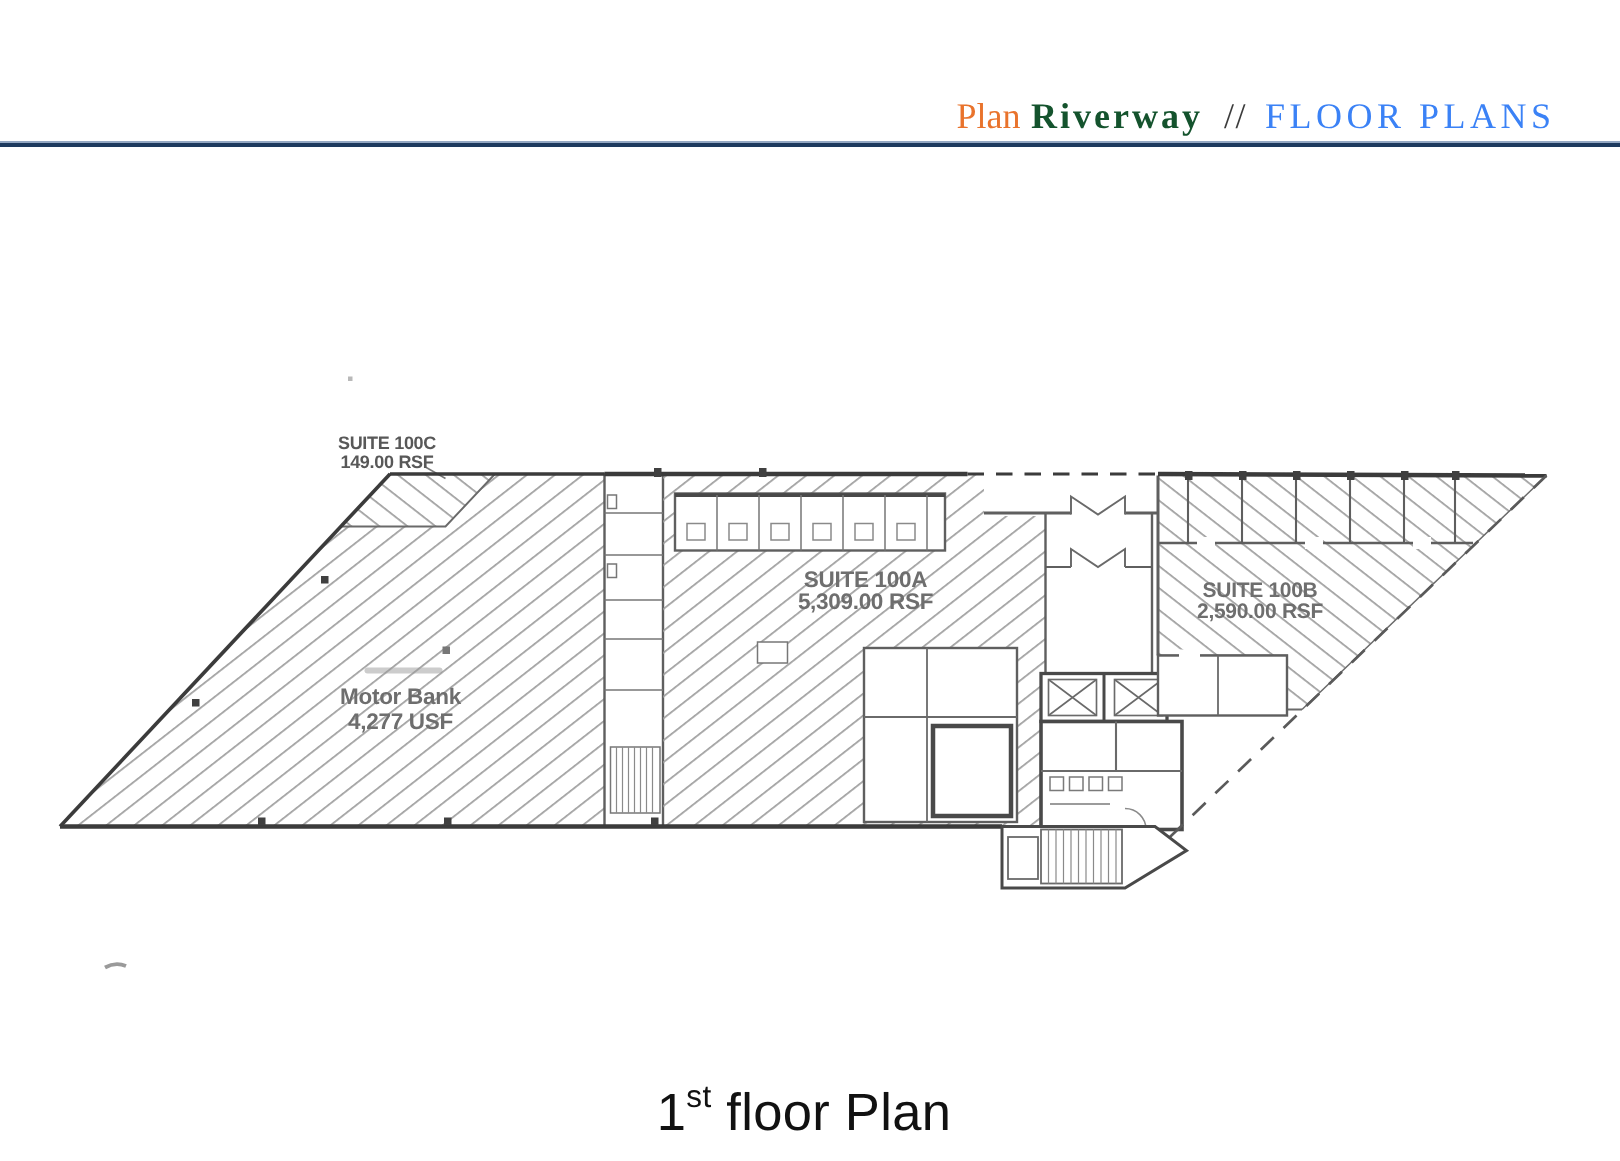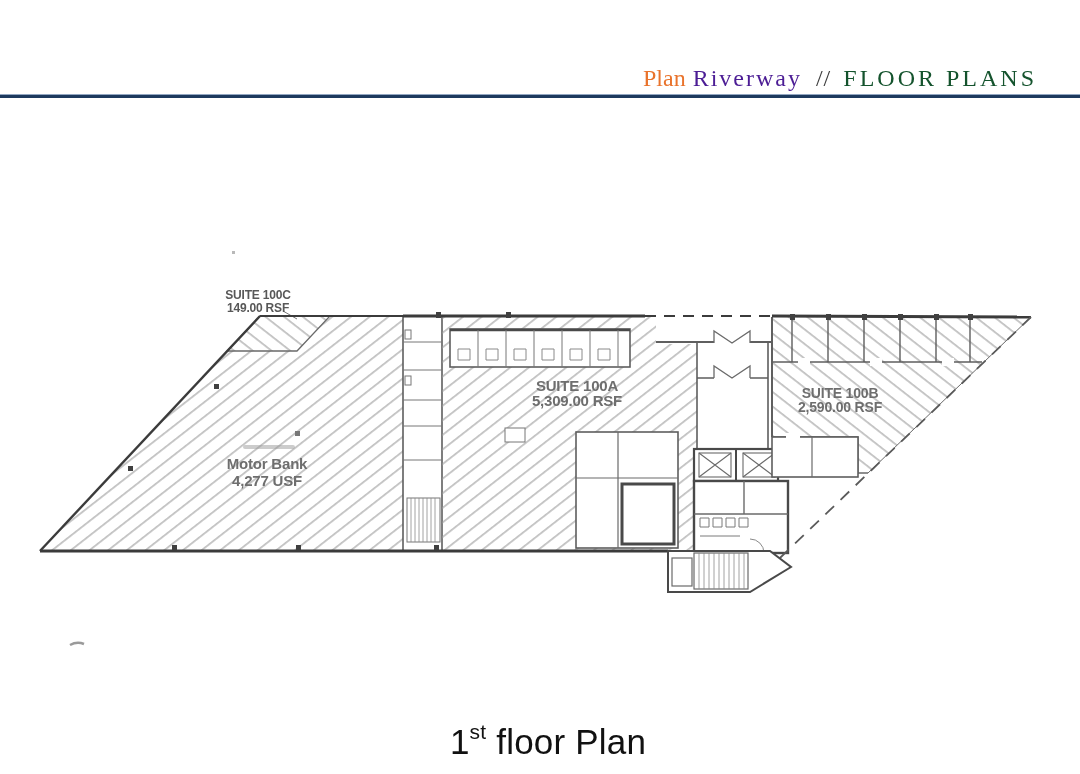--- a/index.html
+++ b/index.html
@@ -7,31 +7,31 @@
     position:relative;width:1080px;height:774px;background:#ffffff;overflow:hidden;
     font-family:"Liberation Sans",sans-serif;
   }
   
   .hdr{
     position:absolute;top:63px;left:0;right:43px;height:30px;
     text-align:right;font-family:"Liberation Serif",serif;font-size:24px;line-height:30px;
     white-space:nowrap;
   }
   .hdr .brand-a{color:#E9732C;font-weight:400;}
-  .hdr .brand-b{color:#4c1d95;font-weight:400;letter-spacing:2px;margin-left:7px;}
+  .hdr .brand-b{color:#14532d;font-weight:700;letter-spacing:2px;margin-left:7px;}
   .hdr .sep{color:#3C3C3C;margin:0 12px 0 14px;font-weight:400;letter-spacing:1px;}
-  .hdr .sect{color:#14532d;letter-spacing:3px;font-weight:400;}
+  .hdr .sect{color:#3b82f6;letter-spacing:3px;font-weight:400;}
   .rule{
     position:absolute;top:94px;left:0;width:1080px;height:4px;
     background:linear-gradient(#93a7c2 0 30%,#1D3A5E 30% 100%);
   }
   
   .caption{
     position:absolute;top:722px;left:536px;transform:translateX(-50%);
-    font-size:35px;color:#111111;white-space:nowrap;letter-spacing:0.2px;margin-left:12px;
+    font-size:35px;color:#111111;white-space:nowrap;letter-spacing:0.2px;
   }
   .caption sup{font-size:21px;position:relative;top:-2px;vertical-align:super;}
   
   svg.plan{position:absolute;left:0;top:0;}
   .suite-label{font-family:"Liberation Sans",sans-serif;font-weight:700;letter-spacing:-0.2px;}
 </style>
 </head>
 <body>
 
 <div class="page">

